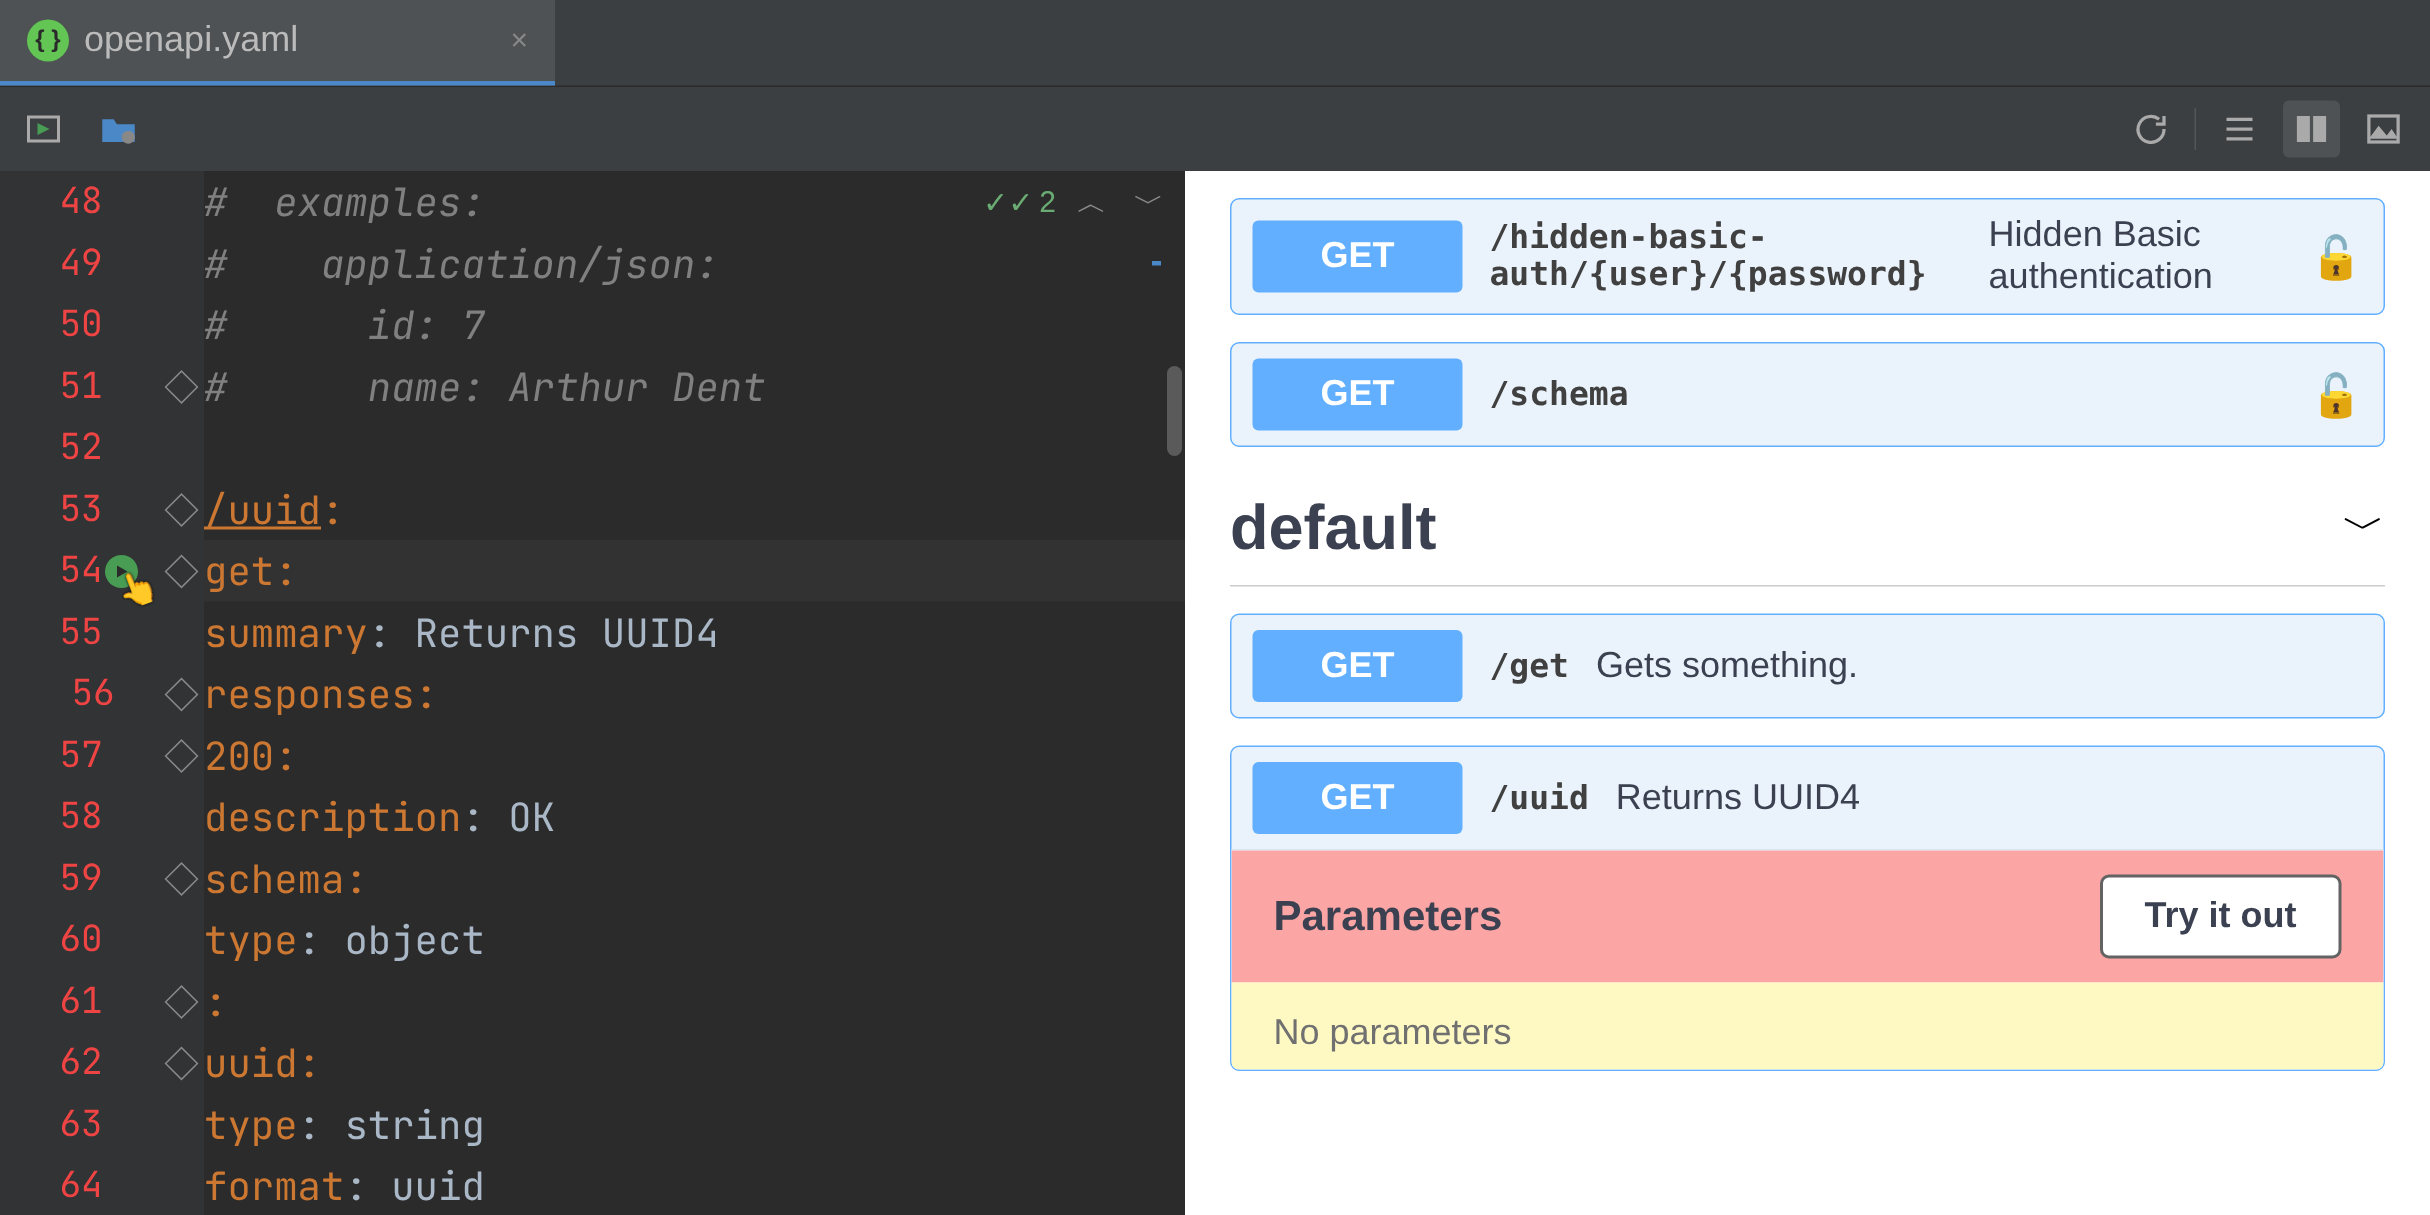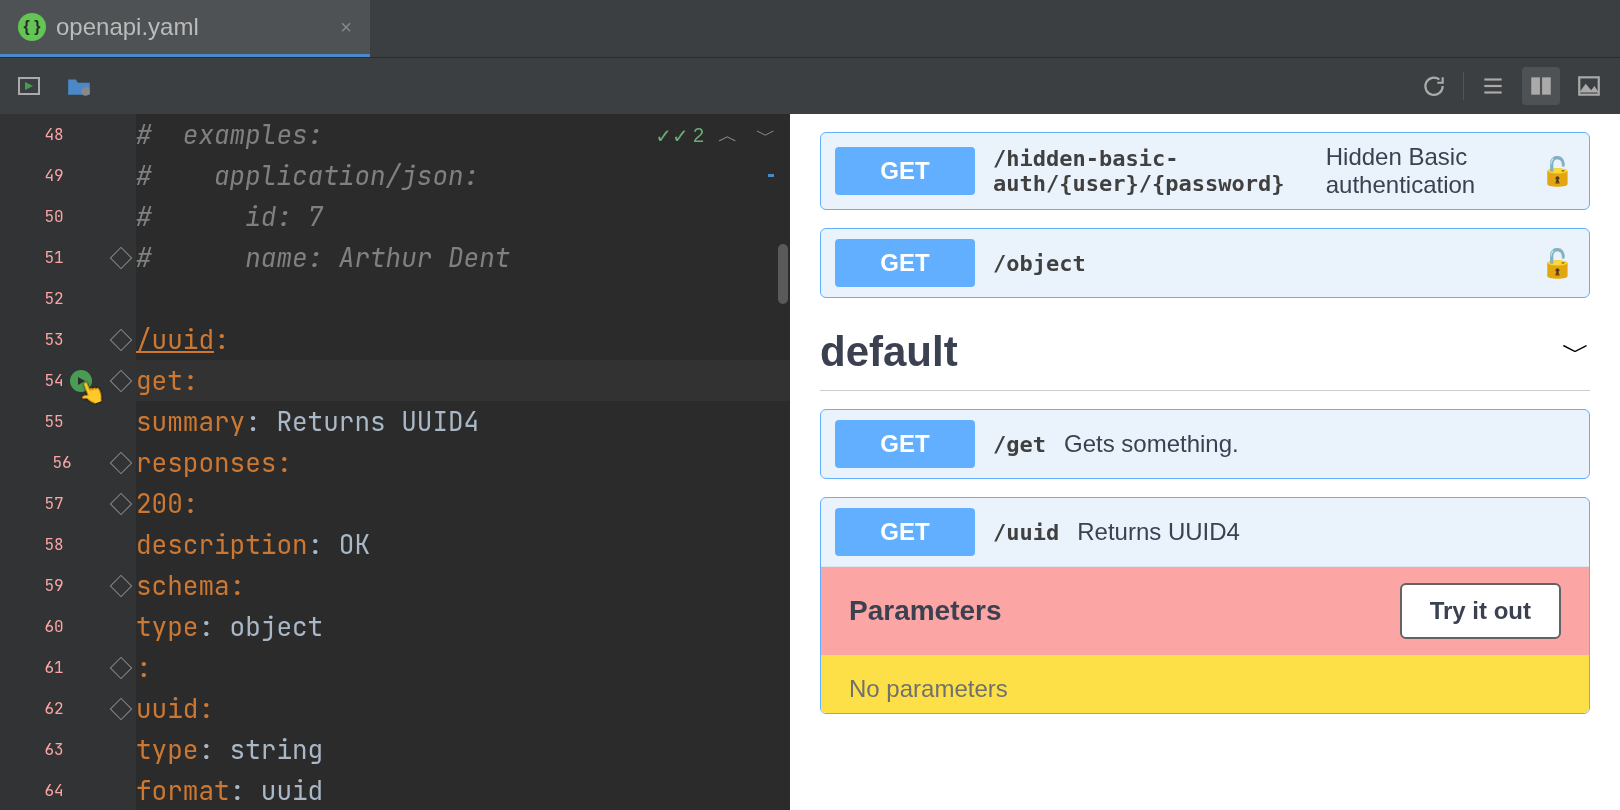--- a/index.html
+++ b/index.html
@@ -21,21 +21,21 @@
 
 
 .split { display: flex; height: calc(810px - 58px - 56px); }
 
 
 .editor { width: 790px; background: #2b2b2b; position: relative; overflow: hidden; }
 .gutter { position: absolute; left: 0; top: 0; width: 108px; height: 100%; background: #313335; }
 .fold-col { position: absolute; left: 108px; top: 0; width: 28px; height: 100%; background: #313335; }
 .code-area { position: absolute; left: 136px; top: 0; right: 0; height: 100%; font-family: "JetBrains Mono", Menlo, Consolas, monospace; font-size: 26px; line-height: 41px; color: #a9b7c6; }
 .line { position: relative; height: 41px; display: flex; align-items: center; white-space: pre; }
-.lineno { position: absolute; width: 108px; left: 0; text-align: center; color: #fca5a5; font-family: "JetBrains Mono", Menlo, Consolas, monospace; font-size: 16px; height: 41px; display: flex; align-items: center; justify-content: center; }
+.lineno { position: absolute; width: 108px; left: 0; text-align: center; color: #ef4444; font-family: "JetBrains Mono", Menlo, Consolas, monospace; font-size: 24px; height: 41px; display: flex; align-items: center; justify-content: center; }
 .current-line { background: #323232; }
 .fold-marker { position: absolute; left: 113px; width: 16px; height: 16px; border: 1px solid #888; transform: rotate(45deg); background: #313335; }
 .run-gutter { position: absolute; left: 70px; width: 22px; height: 22px; border-radius: 50%; background: #499c54; display: flex; align-items: center; justify-content: center; }
 .cursor-hand { position: absolute; left: 78px; font-size: 22px; filter: drop-shadow(0 0 1px #000); }
 
 .c-comment { color: #808080; font-style: italic; }
 .c-key { color: #cc7832; }
 .c-str { color: #a9b7c6; }
 .c-path { color: #cc7832; text-decoration: underline; }
 
@@ -55,21 +55,21 @@
 .op-path { font-family: Menlo, Consolas, monospace; font-size: 22px; font-weight: 600; color: #404040; }
 .op-summary { font-size: 24px; color: #3b4151; }
 .lock-icon { margin-left: auto; color: #888; font-size: 28px; }
 .section-title-row { display: flex; align-items: center; margin-top: 30px; padding-bottom: 14px; border-bottom: 1px solid #ccc; }
 .section-title { font-size: 42px; font-weight: 700; color: #3b4151; cursor: pointer; }
 .section-chevron { margin-left: auto; font-size: 28px; }
 .op-body { background: #fff; border-top: 1px solid #d9e7f5; }
 .params-header { display: flex; align-items: center; padding: 16px 28px; background: #fca5a5; }
 .params-title { font-size: 28px; font-weight: 700; color: #3b4151; }
 .try-btn { margin-left: auto; border: 2px solid #636363; background: #fff; border-radius: 6px; padding: 12px 28px; font-size: 24px; font-weight: 700; color: #3b4151; cursor: pointer; }
-.no-params { padding: 20px 28px 10px 28px; font-size: 24px; color: #707070; background: #fde047; }
+.no-params { padding: 20px 28px 10px 28px; font-size: 24px; color: #707070; background: #fef9c3; }
 </style>
 </head>
 <body>
 
 <div class="tab-bar">
   <div class="tab">
     <span class="tab-icon">{ }</span>
     <span class="tab-name">openapi.yaml</span>
     <span class="tab-close">×</span>
   </div>
@@ -192,21 +192,21 @@
           <div class="op-header">
             <span class="method-badge">GET</span>
             <span class="op-path">/hidden-basic-auth/{user}/{password}</span>
             <span class="op-summary">Hidden Basic authentication</span>
             <span class="lock-icon">🔓</span>
           </div>
         </div>
         <div class="op-block">
           <div class="op-header">
             <span class="method-badge">GET</span>
-            <span class="op-path">/object</span>
+            <span class="op-path">/schema</span>
             <span class="lock-icon">🔓</span>
           </div>
         </div>
         <div class="section-title-row">
           <span class="section-title">default</span>
           <span class="section-chevron">﹀</span>
         </div>
         <div class="op-block">
           <div class="op-header">
             <span class="method-badge">GET</span>

